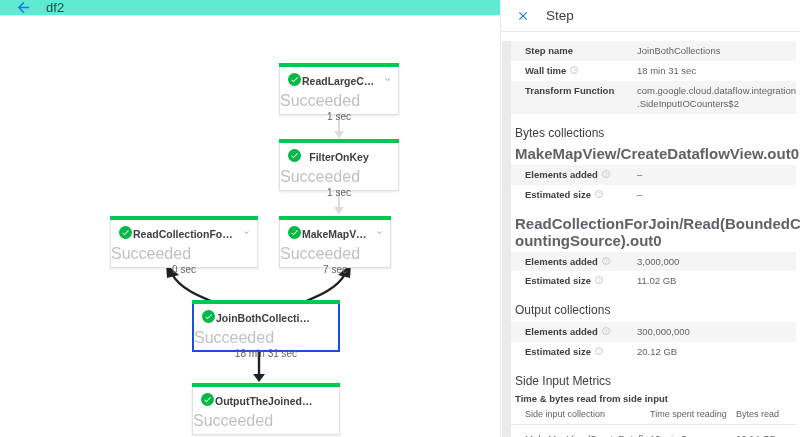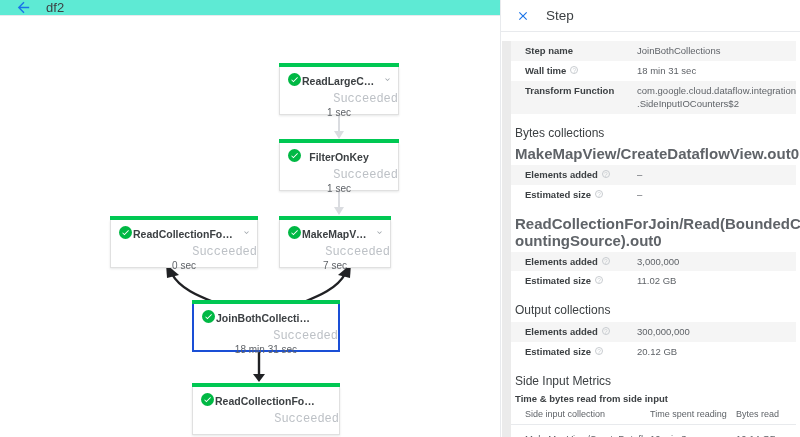--- a/index.html
+++ b/index.html
@@ -70,21 +70,21 @@
   .node-check svg{display:block;}
   .node-title{
     flex:1;text-align:center;font-size:10.5px;font-weight:700;color:#3c4043;
     padding:0 22px;white-space:nowrap;overflow:hidden;text-overflow:ellipsis;
   }
   .node-caret{
     position:absolute;right:6px;top:7px;width:10px;height:10px;
     color:#9aa0a6;cursor:pointer;display:flex;align-items:center;justify-content:center;
   }
   .node-status{
-    text-align:right;font-size:12px;color:#bdc1c6;margin-top:1px;font-family:Liberation Mono, monospace;
+    text-align:left;font-size:16px;color:#bdc1c6;margin-top:1px;
   }
   .node-time{
     text-align:center;font-size:10px;color:#5f6368;margin-top:1px;
   }
 
   
   .side-panel{
     position:absolute;left:500px;top:0;width:309px;height:437px;
     background:#fff;border-left:1px solid #e8eaed;box-sizing:border-box;
     overflow:hidden;
@@ -288,21 +288,21 @@
     </div>
 
     <div class="node" style="left:192px;top:355px;width:148px;height:48px;">
       <div class="topbar-accent"></div>
       <div class="node-head">
         <span class="node-check">
           <svg width="9" height="9" viewBox="0 0 24 24">
               <path fill="#fff" d="M9 16.2L4.8 12l-1.4 1.4L9 19 21 7l-1.4-1.4z"></path>
             </svg>
         </span>
-        <span class="node-title">ReadCollectionForJoin…</span>
+        <span class="node-title">OutputTheJoinedCollec…</span>
       </div>
       <div class="node-status">Succeeded</div>
     </div>
 
   </div>
 
   <div class="side-panel">
 
     <div class="panel-header">
       <div class="panel-close">

